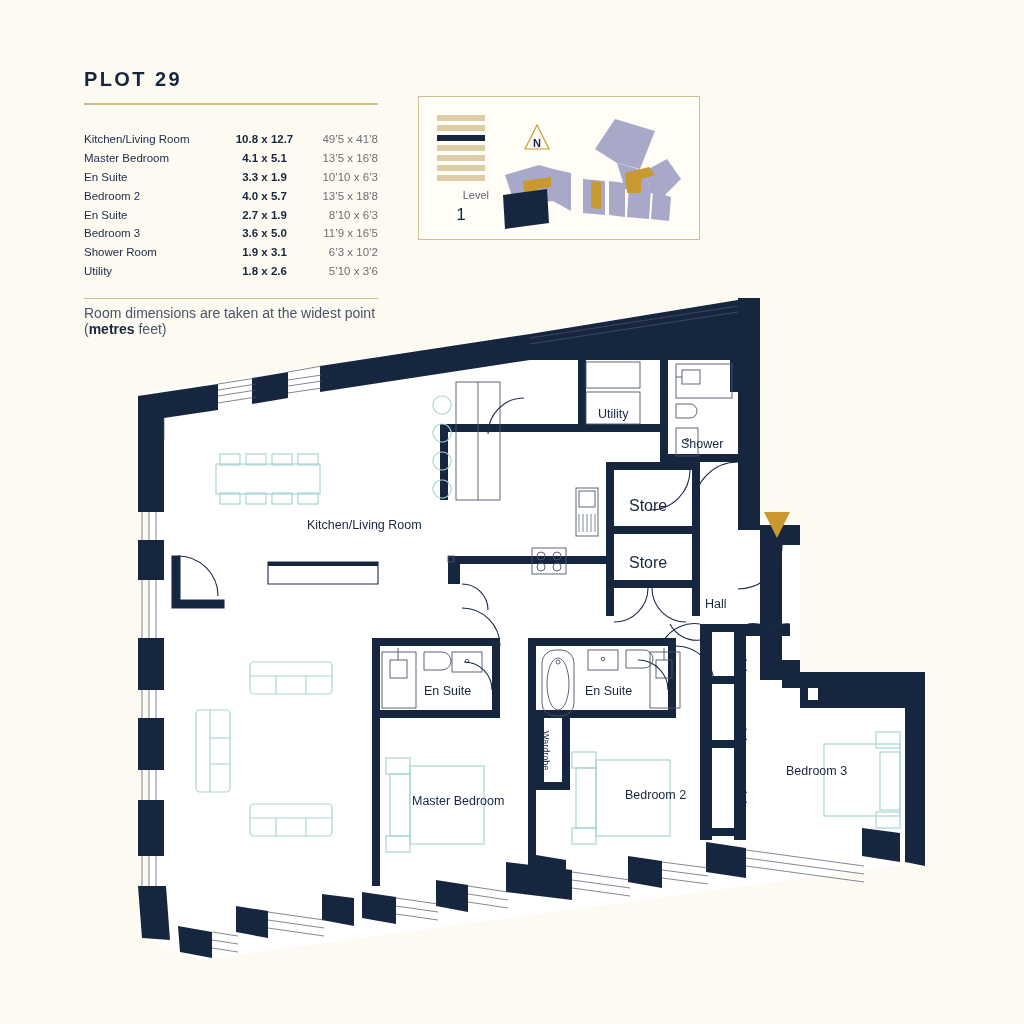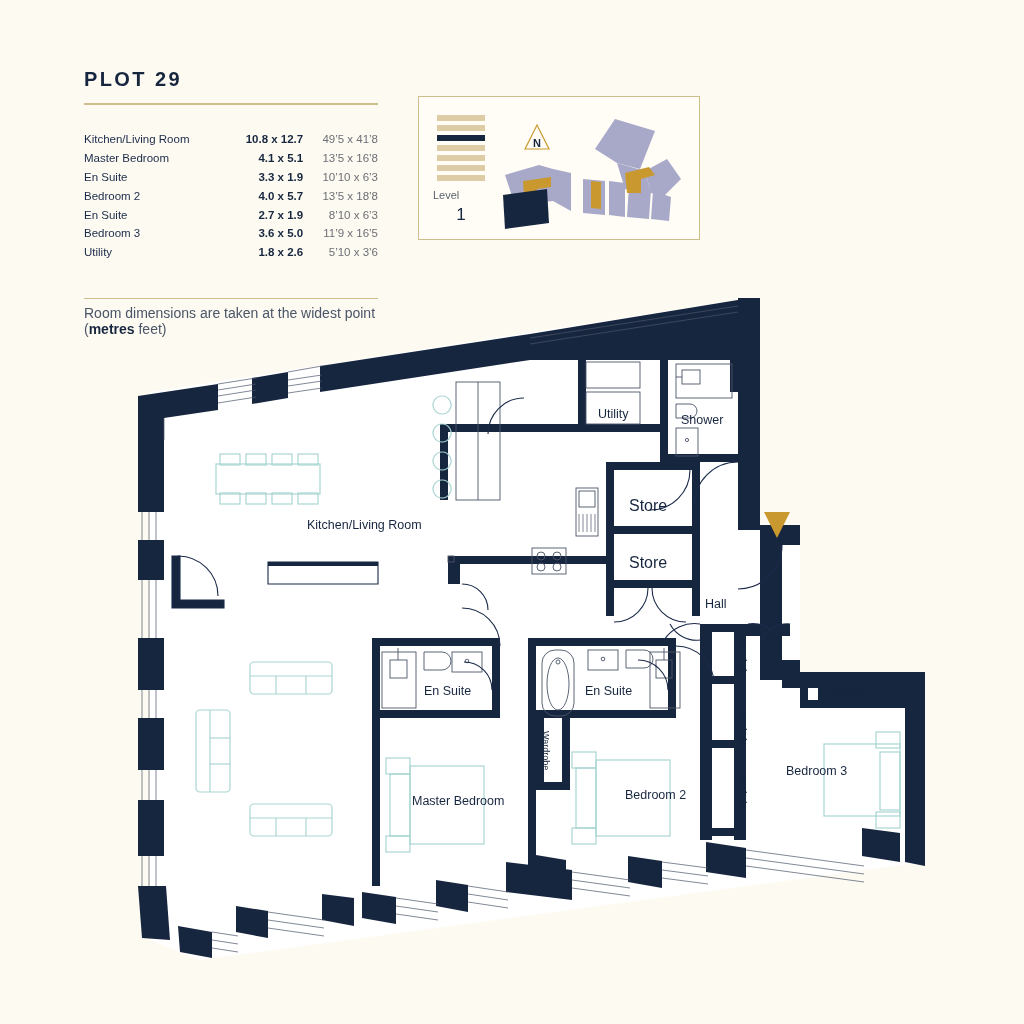--- a/index.html
+++ b/index.html
@@ -27,38 +27,38 @@
   .rule-bottom{
     position:absolute;left:84px;top:298px;width:294px;height:1px;
     background:#cdbf8b;
   }
   table.schedule{
     position:absolute;left:84px;top:130px;width:294px;
     border-collapse:collapse;font-size:11.5px;
   }
   table.schedule td{padding:3.4px 0;vertical-align:baseline;white-space:nowrap;}
   td.room-name{color:#1b2a4a;text-align:left;}
-  td.dim-m{color:#17263f;font-weight:bold;text-align:right;padding-right:12px;}
+  td.dim-m{color:#17263f;font-weight:bold;text-align:center;padding-right:12px;}
   td.dim-ft{color:#6d6f76;text-align:right;}
   .footnote{
     position:absolute;left:84px;top:305px;width:330px;
     font-size:14px;color:#4a5568;
   }
   .footnote b{font-weight:bold;color:#17263f;}
 
   
   .keyplan{
     position:absolute;left:418px;top:96px;width:280px;height:142px;
     border:1px solid #cdbf8b;background:#fffdf6;
   }
   .lvl-bars{position:absolute;left:18px;top:18px;width:48px;}
   .lvl-bar{height:6px;margin-bottom:4px;background:#ddcca6;}
   .lvl-bar.active{background:#17263f;}
   .lvl-word{
-    position:absolute;left:14px;top:92px;width:56px;text-align:left;
+    position:absolute;left:14px;top:92px;width:56px;text-align:right;
     font-size:11px;color:#5d6470;
   }
   .lvl-num{
     position:absolute;left:14px;top:108px;width:56px;text-align:center;
     font-size:17px;color:#17263f;
   }
   .northlab{
     position:absolute;left:0;top:0;width:100%;height:100%;
     font-size:10px;font-weight:bold;fill:#17263f;
   }
@@ -107,20 +107,25 @@
         </tr>
         <tr>
           <td class="room-name">En Suite</td>
           <td class="dim-m">2.7 x 1.9</td>
           <td class="dim-ft">8’10 x 6’3</td>
         </tr>
         <tr>
           <td class="room-name">Bedroom 3</td>
           <td class="dim-m">3.6 x 5.0</td>
           <td class="dim-ft">11’9 x 16’5</td>
+        </tr>
+        <tr>
+          <td class="room-name">Shower Room</td>
+          <td class="dim-m">1.9 x 3.1</td>
+          <td class="dim-ft">6’3 x 10’2</td>
         </tr>
         <tr>
           <td class="room-name">Utility</td>
           <td class="dim-m">1.8 x 2.6</td>
           <td class="dim-ft">5’10 x 3’6</td>
         </tr>
       </tbody>
   </table>
 
   <div class="rule-bottom"></div>
@@ -490,21 +495,21 @@
       <path d="M790,624 a28,28 0 0,0 -28,16"></path>
     </g>
 
     <polygon points="764,512 790,512 777,538" fill="#c9992f"></polygon>
 
   </svg>
 
   <div id="plan-label-layer">
       <div class="rlabel big" style="left: 307px; top: 518px;">Kitchen/Living Room</div>
       <div class="rlabel big" style="left: 598px; top: 407px;">Utility</div>
-      <div class="rlabel big" style="left: 681px; top: 413px;">Shower</div>
+      <div class="rlabel big" style="left: 681px; top: 437px;">Shower</div>
       <div class="rlabel" style="left: 629px; top: 497px;">Store</div>
       <div class="rlabel" style="left: 629px; top: 554px;">Store</div>
       <div class="rlabel big" style="left: 705px; top: 597px;">Hall</div>
       <div class="rlabel big" style="left: 424px; top: 684px;">En Suite</div>
       <div class="rlabel big" style="left: 585px; top: 684px;">En Suite</div>
       <div class="rlabel big" style="left: 412px; top: 794px;">Master Bedroom</div>
       <div class="rlabel big" style="left: 625px; top: 788px;">Bedroom 2</div>
       <div class="rlabel big" style="left: 786px; top: 764px;">Bedroom 3</div>
       <div class="rlabel small" style="left: 828px; top: 685px;">Wardrobe</div>
       <div class="rlabel small vert" style="left: 551px; top: 731px;">Wardrobe</div>

